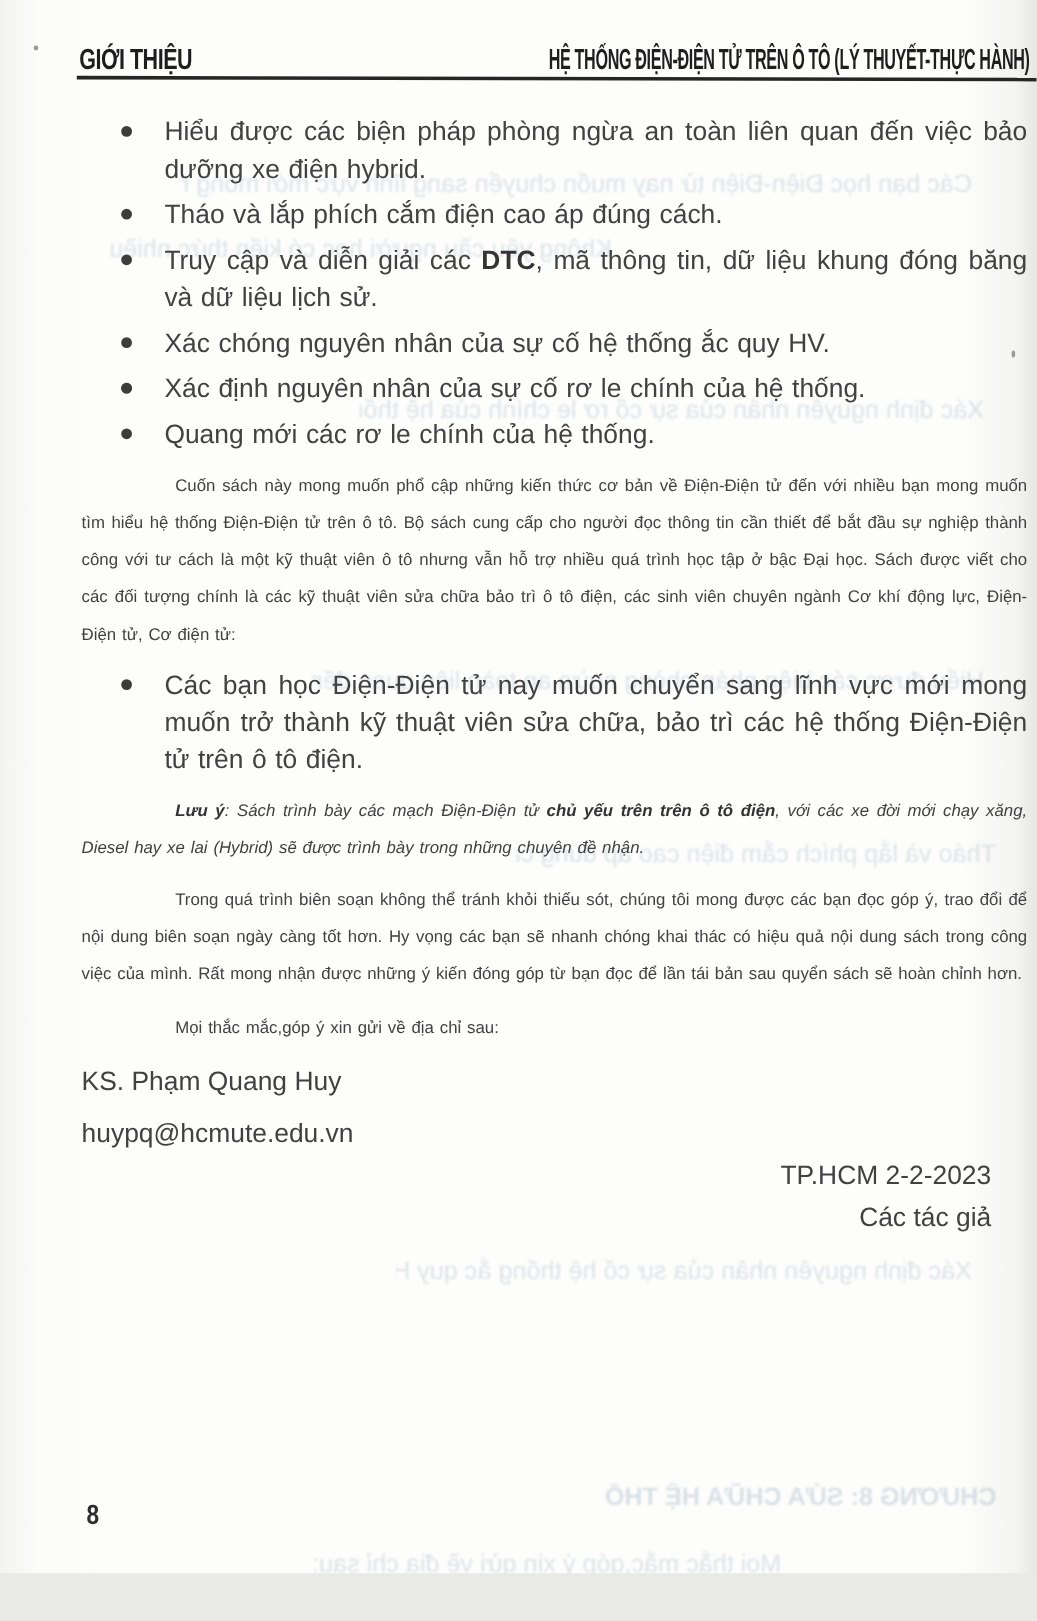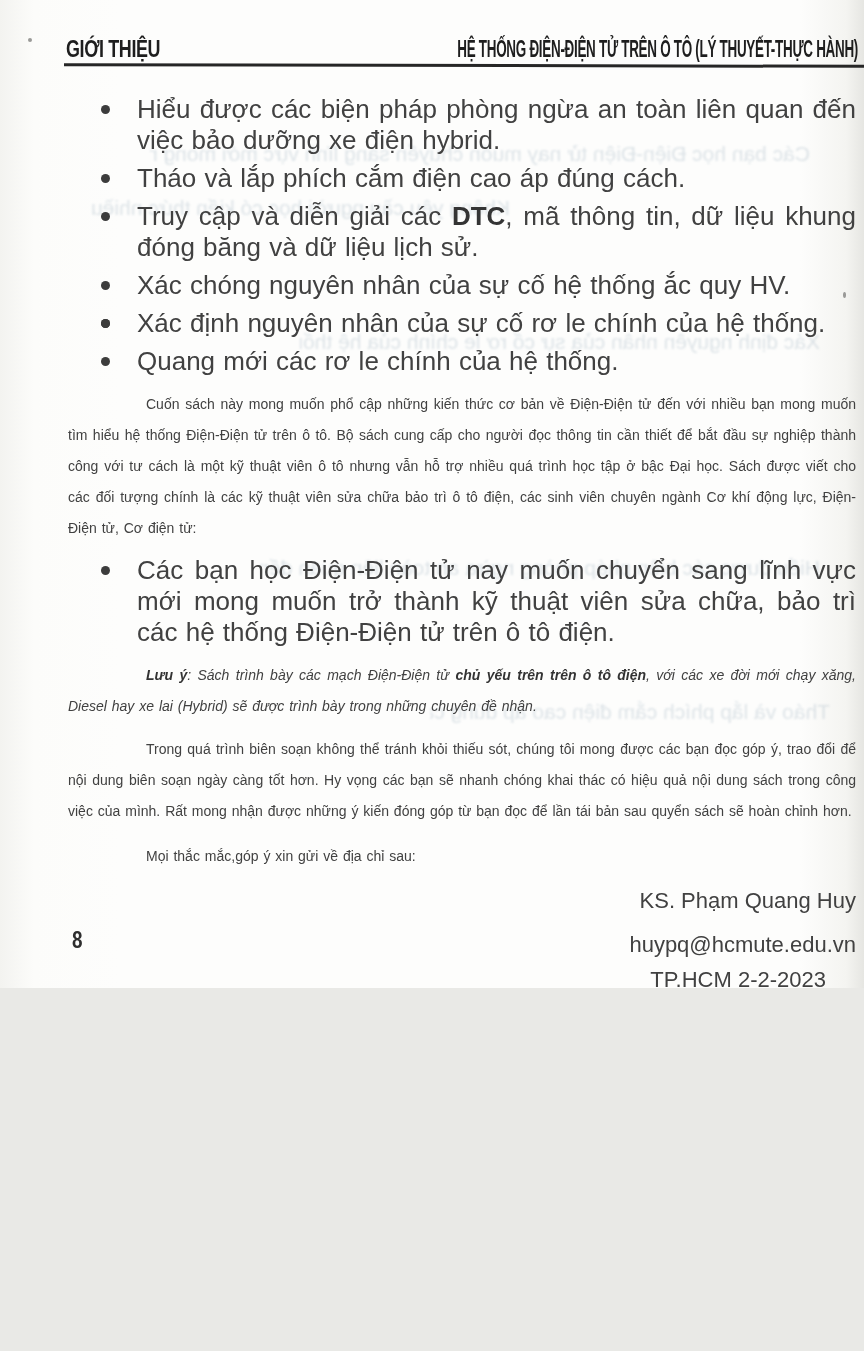--- a/index.html
+++ b/index.html
@@ -1,44 +1,44 @@
 <!DOCTYPE html>
 <html lang="vi"><head>
 <meta charset="utf-8">
 <style>
   html,body{margin:0;padding:0;}
   body{width:864px;height:1351px;background:#e9e9e6;font-family:"Liberation Sans","DejaVu Sans",sans-serif;}
   .page{
-    position:relative;width:864px;height:988px;box-sizing:border-box;overflow:hidden;
+    position:relative;width:864px;height:1311px;box-sizing:border-box;overflow:hidden;
     background:linear-gradient(90deg,#f3f3f0 0px,#fcfcfa 34px,#fdfdfc 120px,#fdfdfc 800px,#f4f4f1 846px,#e6e6e2 864px);
     color:#424242;
   }
   
   .rh{position:absolute;top:36px;white-space:nowrap;font-weight:bold;color:#1e1e1e;font-size:23px;}
   .rh-left{left:66px;transform:scale(0.78,1.05);transform-origin:left center;letter-spacing:-0.5px;}
   .rh-right{right:6px;transform:scale(0.585,1.05);transform-origin:right center;letter-spacing:-0.5px;}
   .rule{position:absolute;left:64px;right:0;top:64px;height:3px;background:#262626;transform:rotate(0.12deg);}
   
   .content{position:absolute;left:68px;top:94px;width:788px;}
   .bullets{list-style:none;margin:0;padding:0;}
   .bullets li{
     position:relative;padding-left:69px;margin:0 0 7px 0;
-    font-size:26px;line-height:31px;text-align:justify;word-spacing:1px;color:#414141;
+    font-size:22px;line-height:31px;text-align:justify;word-spacing:1px;color:#414141;
   }
   .dot{position:absolute;left:33px;top:11px;width:9px;height:9px;border-radius:50%;background:#3c3c3c;}
   .para{
     margin:12px 0 0 0;font-size:14px;line-height:31px;text-align:justify;
     text-indent:78px;word-spacing:1px;color:#414141;
   }
   .bullets.second{margin-top:11px;}
   b,.bold{font-weight:bold;color:#343434;}
   .note{font-style:italic;}
   .note .bi{font-weight:bold;font-style:italic;color:#333;}
   .contact-intro{margin-top:14px;}
-  .center{margin:13px 0 0 0;font-size:22px;line-height:31px;text-align:right;text-indent:0;color:#414141;}
+  .center{margin:13px 0 0 0;font-size:22px;line-height:31px;text-align:left;text-indent:0;color:#414141;}
   .right{margin:0;font-size:22px;line-height:31px;text-align:right;padding-right:30px;text-indent:0;color:#414141;}
   .right.date{margin-top:4px;}
   .right.sig{margin-top:4px;}
   .pageno{
     position:absolute;left:72px;bottom:34px;font-size:21px;font-weight:bold;color:#2e2e2e;
     transform:scale(0.9,1.1);transform-origin:left bottom;
   }
   
   .ghost{
     position:absolute;white-space:nowrap;overflow:hidden;pointer-events:none;

